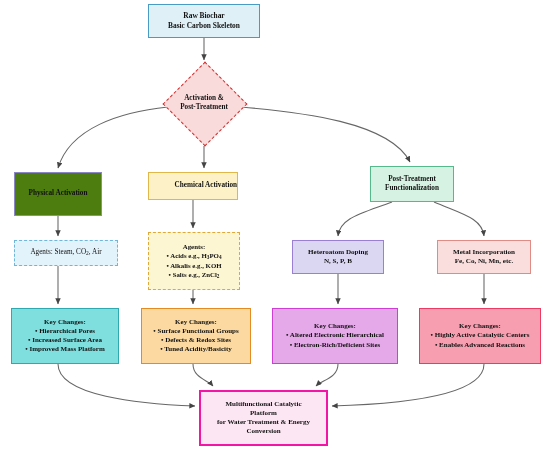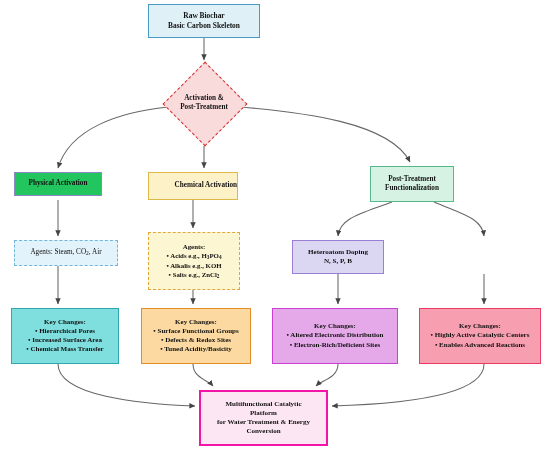--- a/index.html
+++ b/index.html
@@ -53,22 +53,22 @@
     align-items: center;
   }
   .n-diamond .dia-shape {
     position: absolute; left: 50%; top: 50%;
     width: 58px; height: 58px; margin-left: -29px; margin-top: -29px;
     background: #fadbdb; border: 1.6px dashed #d42b2b;
     transform: rotate(45deg);
     z-index: -1;
   }
   .n-phys {
-    left: 14px; top: 172px; width: 88px; height: 24px;
-    background: #22c55e; border: 1.4px solid #8b86c4;
+    left: 14px; top: 172px; width: 88px; height: 44px;
+    background: #4d7c0f; border: 1.4px solid #8b86c4;
     font-size: 7.2px;
   }
   .n-chem {
     left: 148px; top: 172px; width: 90px; height: 28px;
     background: #fdf2c7; border: 1.4px solid #e0b84a;
     font-size: 7.2px;
     align-items: flex-end;
   }
   .n-post {
     left: 370px; top: 166px; width: 84px; height: 36px;
@@ -203,38 +203,42 @@
     <span class="ln bullet-ln">• Acids e.g., H<sub>3</sub>PO<sub>4</sub></span>
     <span class="ln bullet-ln">• Alkalis e.g., KOH</span>
     <span class="ln bullet-ln">• Salts e.g., ZnCl<sub>2</sub></span>
   </div>
 
   <div class="node n-hetero">
     <span class="ln">Heteroatom Doping</span>
     <span class="ln">N, S, P, B</span>
   </div>
 
+  <div class="node n-metal">
+    <span class="ln">Metal Incorporation</span>
+    <span class="ln">Fe, Co, Ni, Mn, etc.</span>
+  </div>
 
   <div class="node n-kc-phys">
     <span class="ln">Key Changes:</span>
     <span class="ln">• Hierarchical Pores</span>
     <span class="ln">• Increased Surface Area</span>
-    <span class="ln">• Chemical Mass Transfer</span>
+    <span class="ln">• Improved Mass Platform</span>
   </div>
 
   <div class="node n-kc-chem">
     <span class="ln">Key Changes:</span>
     <span class="ln">• Surface Functional Groups</span>
     <span class="ln">• Defects &amp; Redox Sites</span>
     <span class="ln">• Tuned Acidity/Basicity</span>
   </div>
 
   <div class="node n-kc-het">
     <span class="ln">Key Changes:</span>
-    <span class="ln">• Altered Electronic Distribution</span>
+    <span class="ln">• Altered Electronic Hierarchical</span>
     <span class="ln">• Electron-Rich/Deficient Sites</span>
   </div>
 
   <div class="node n-kc-met">
     <span class="ln">Key Changes:</span>
     <span class="ln">• Highly Active Catalytic Centers</span>
     <span class="ln">• Enables Advanced Reactions</span>
   </div>
 
   <div class="node n-final">

